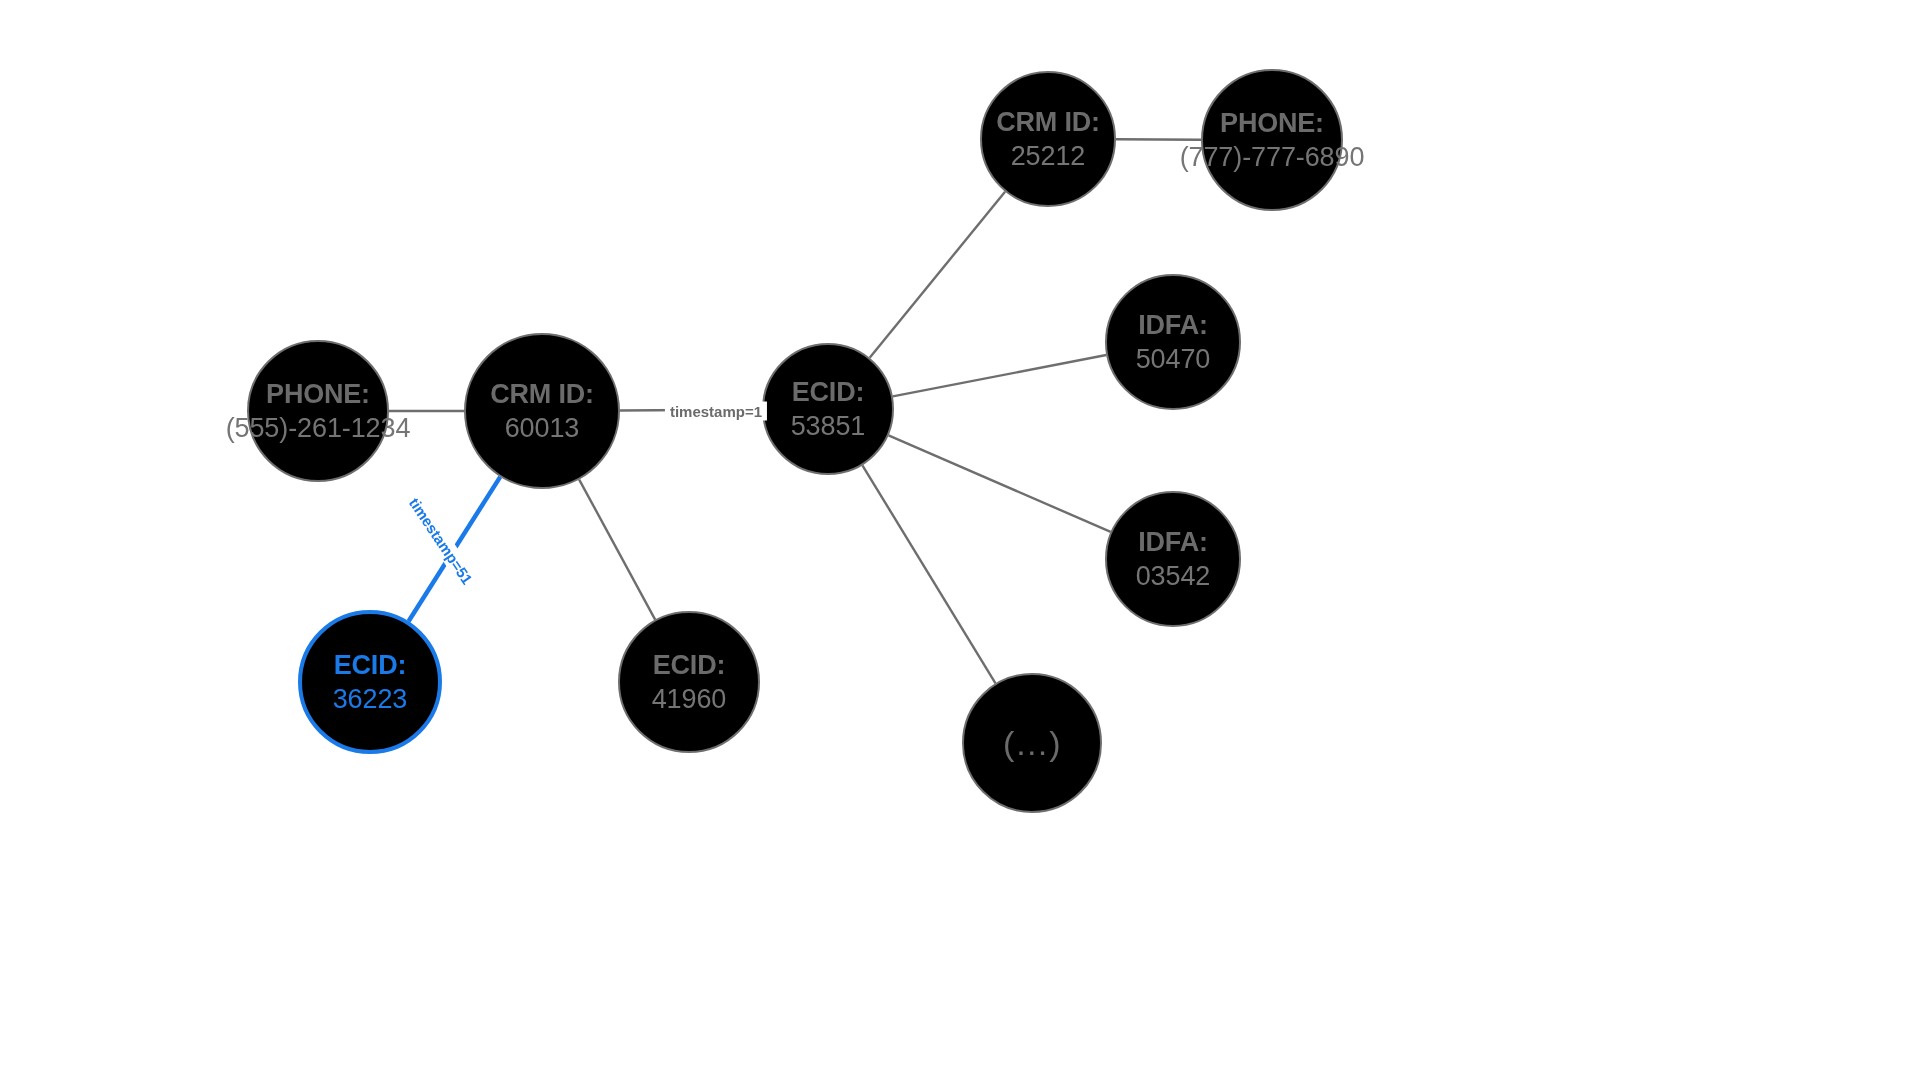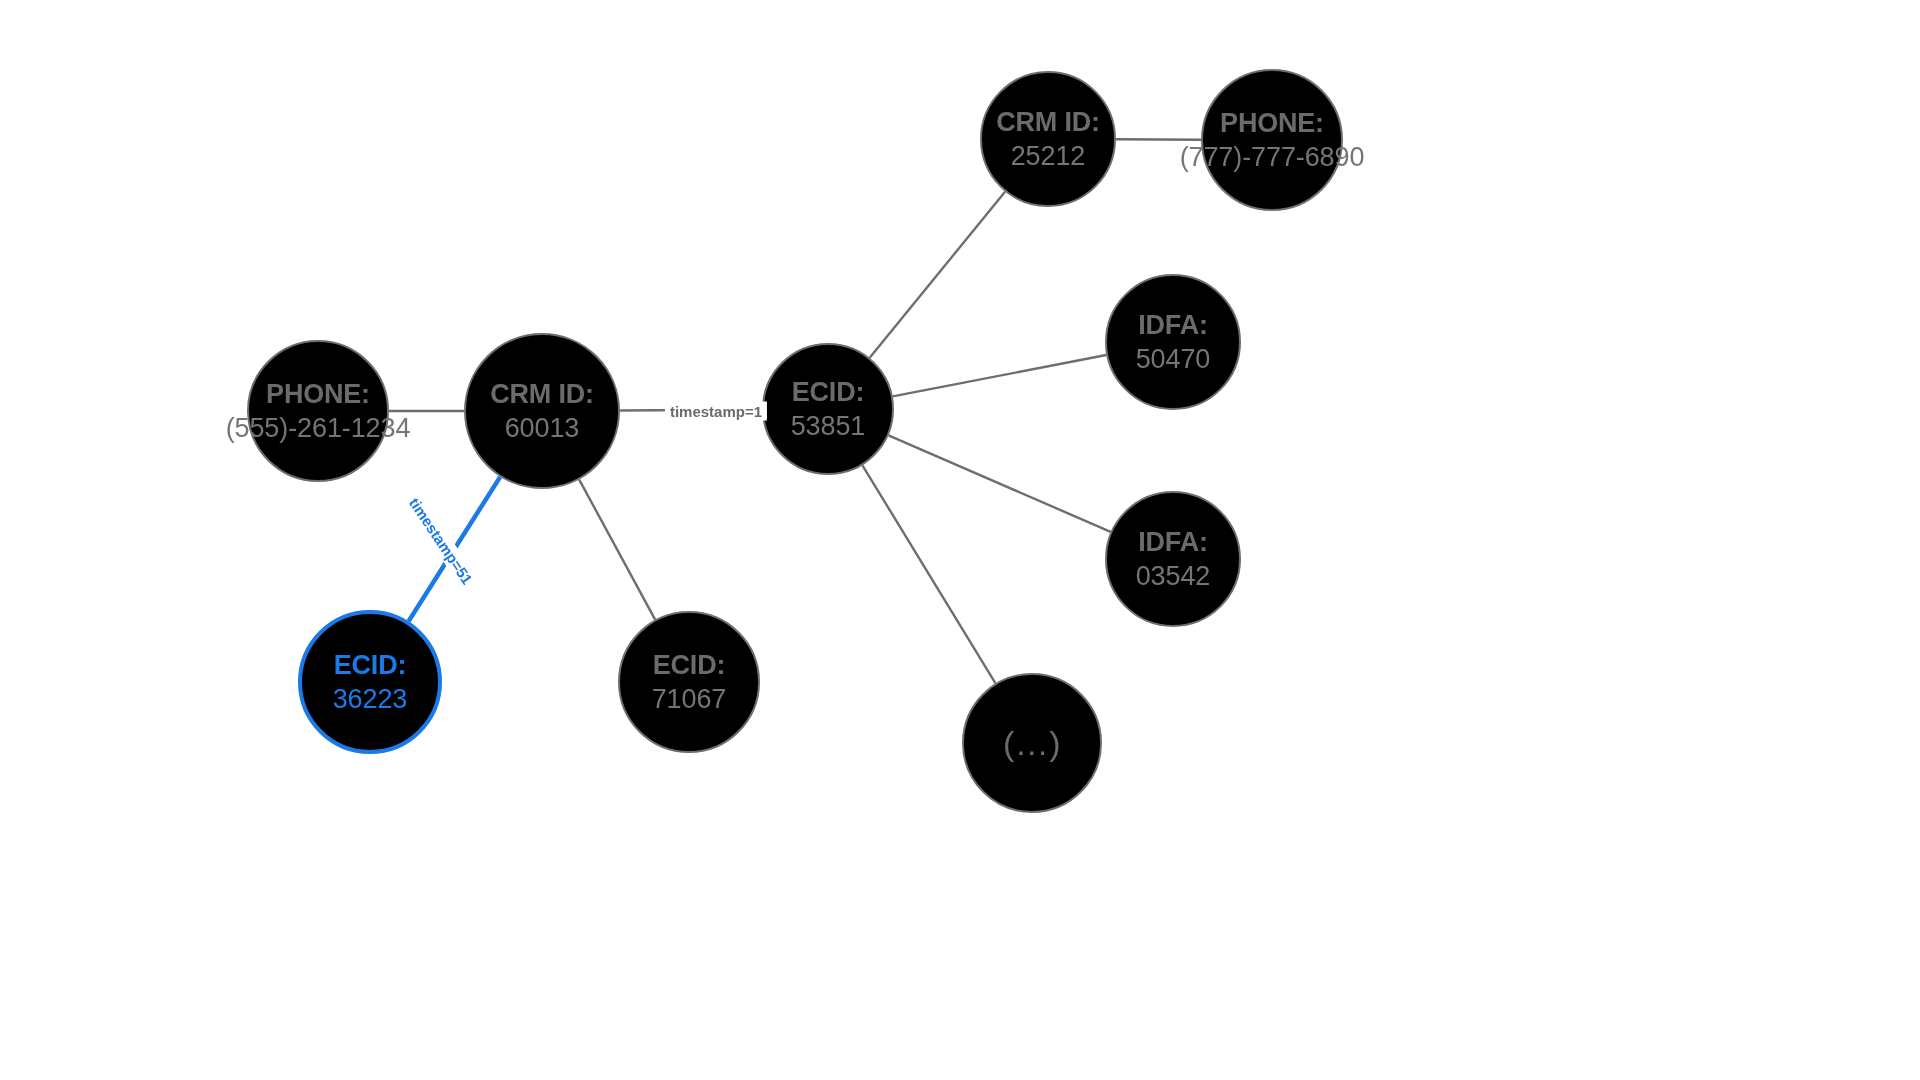--- a/index.html
+++ b/index.html
@@ -102,21 +102,21 @@
       <div class="node" style="left: 464px; top: 333px; width: 156px; height: 156px;">
         <div class="node-type">CRM ID:</div>
         <div class="node-value">60013</div>
       </div>
       <div class="node highlight" style="left: 298px; top: 610px; width: 144px; height: 144px;">
         <div class="node-type">ECID:</div>
         <div class="node-value">36223</div>
       </div>
       <div class="node" style="left: 618px; top: 611px; width: 142px; height: 142px;">
         <div class="node-type">ECID:</div>
-        <div class="node-value">71067</div>
+        <div class="node-value">41960</div>
       </div>
       <div class="node" style="left: 762px; top: 343px; width: 132px; height: 132px;">
         <div class="node-type">ECID:</div>
         <div class="node-value">53851</div>
       </div>
       <div class="node" style="left: 980px; top: 71px; width: 136px; height: 136px;">
         <div class="node-type">CRM ID:</div>
         <div class="node-value">25212</div>
       </div>
       <div class="node" style="left: 1201px; top: 69px; width: 142px; height: 142px;">

